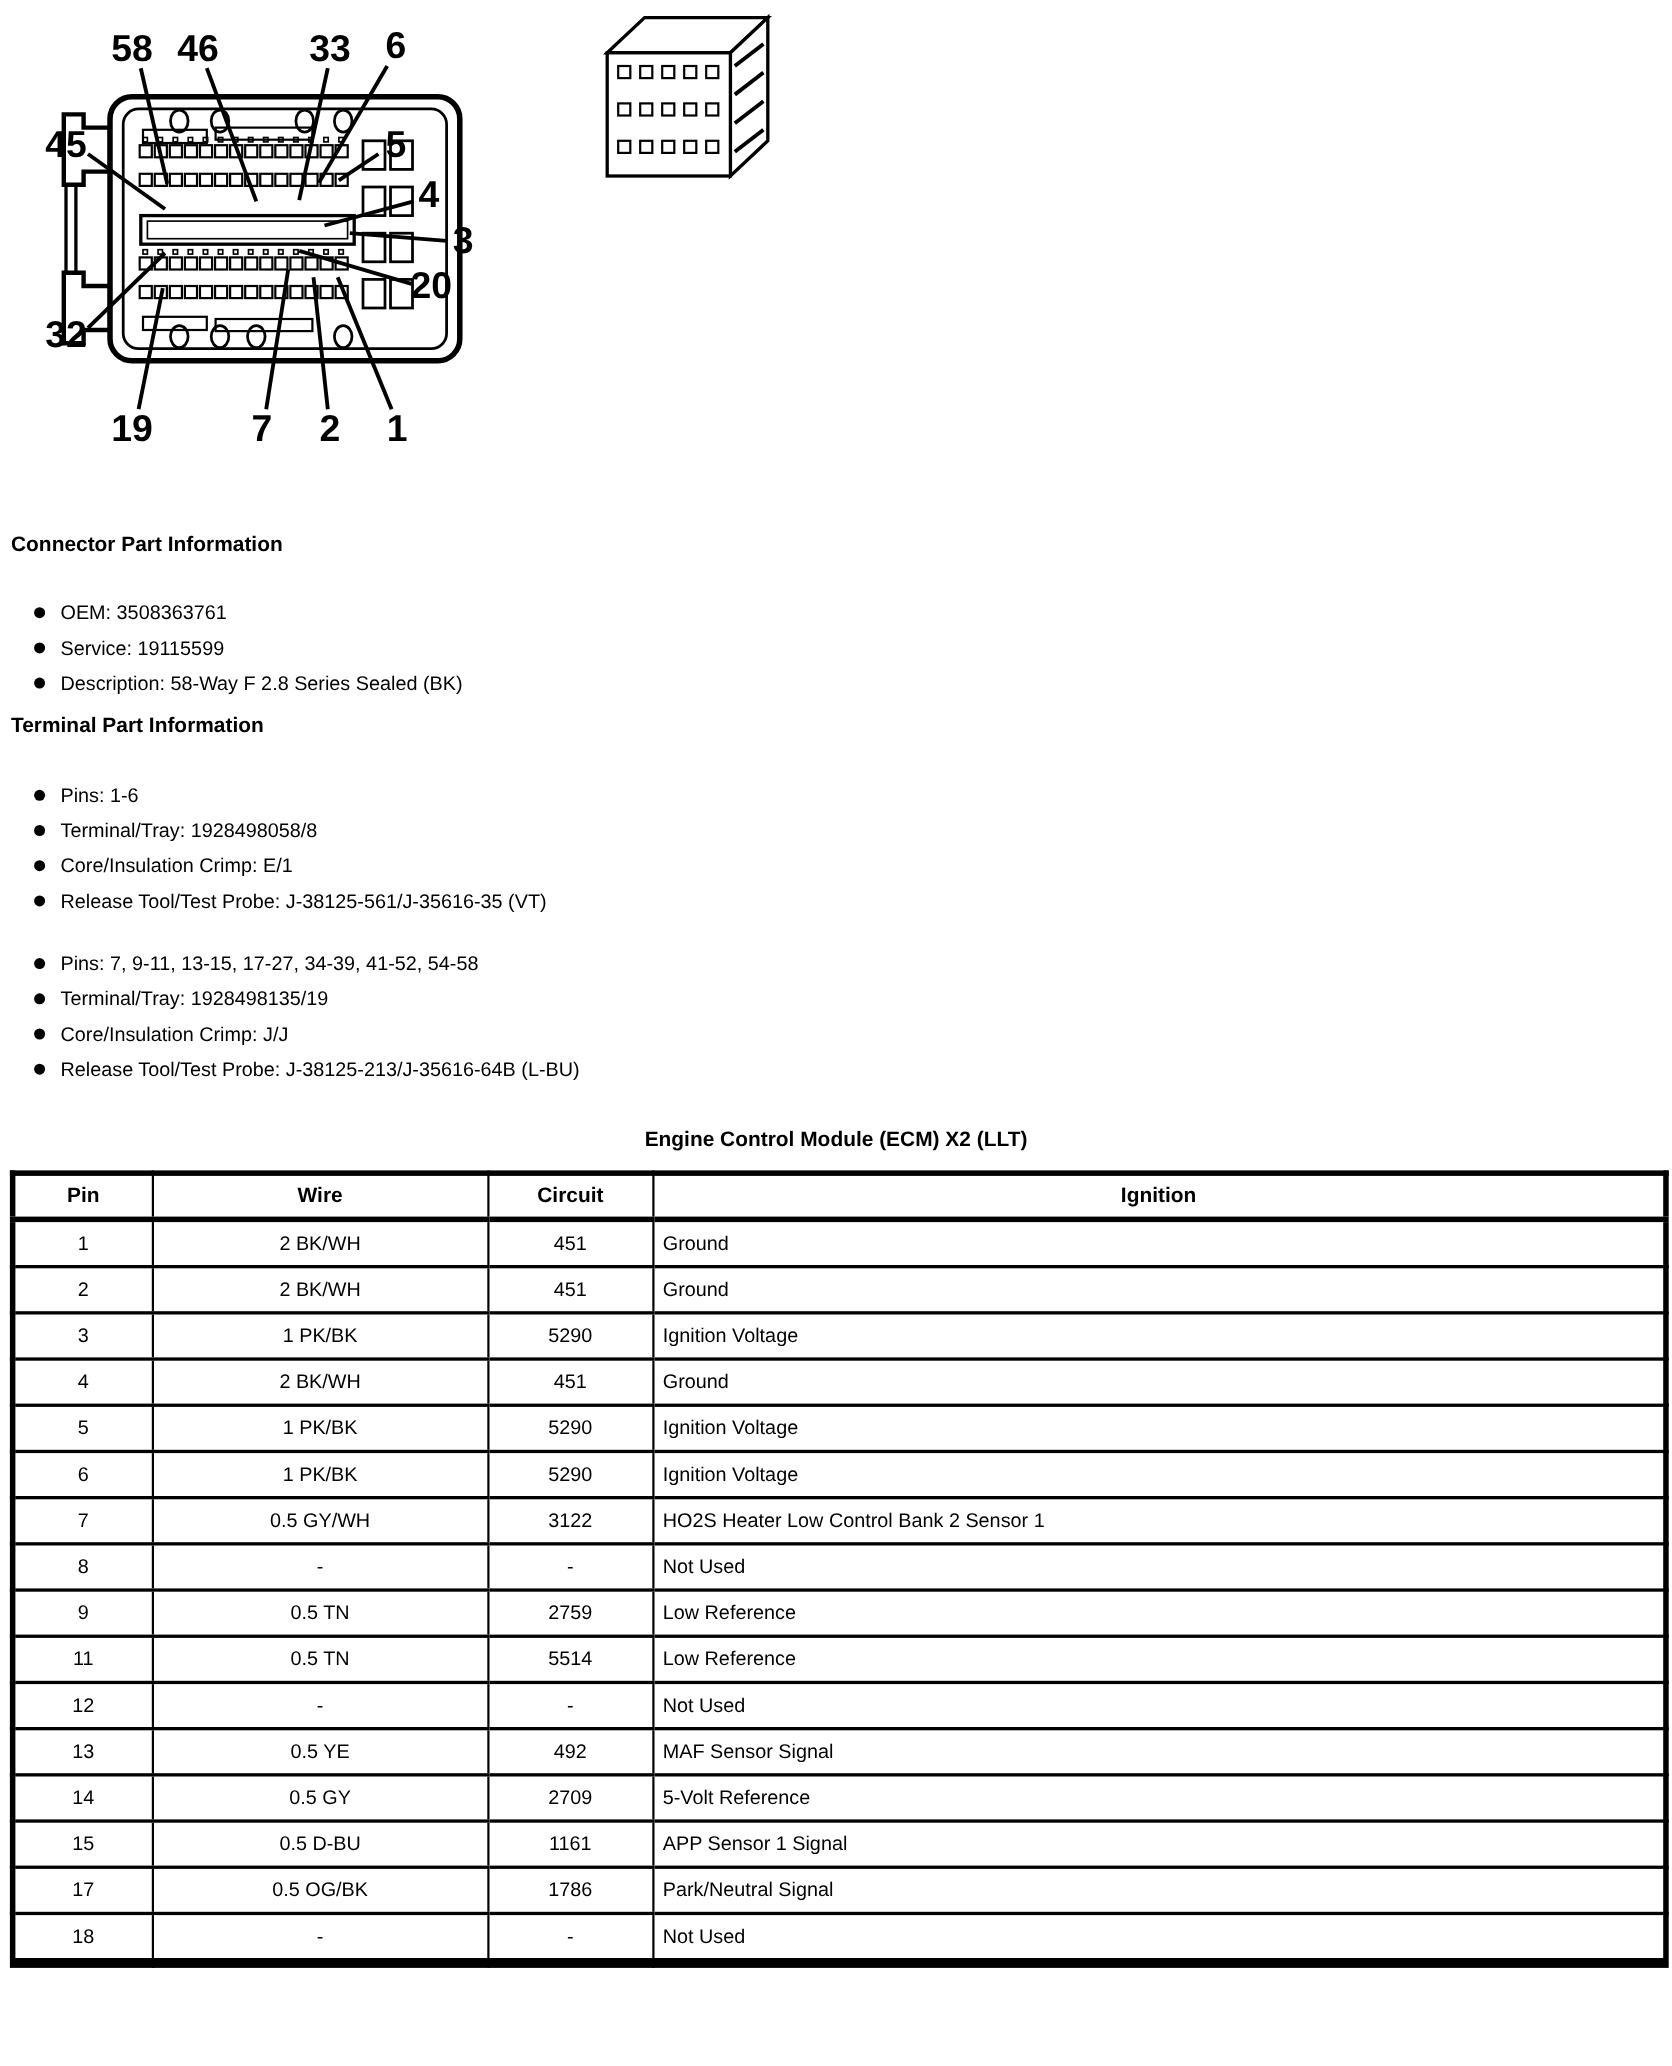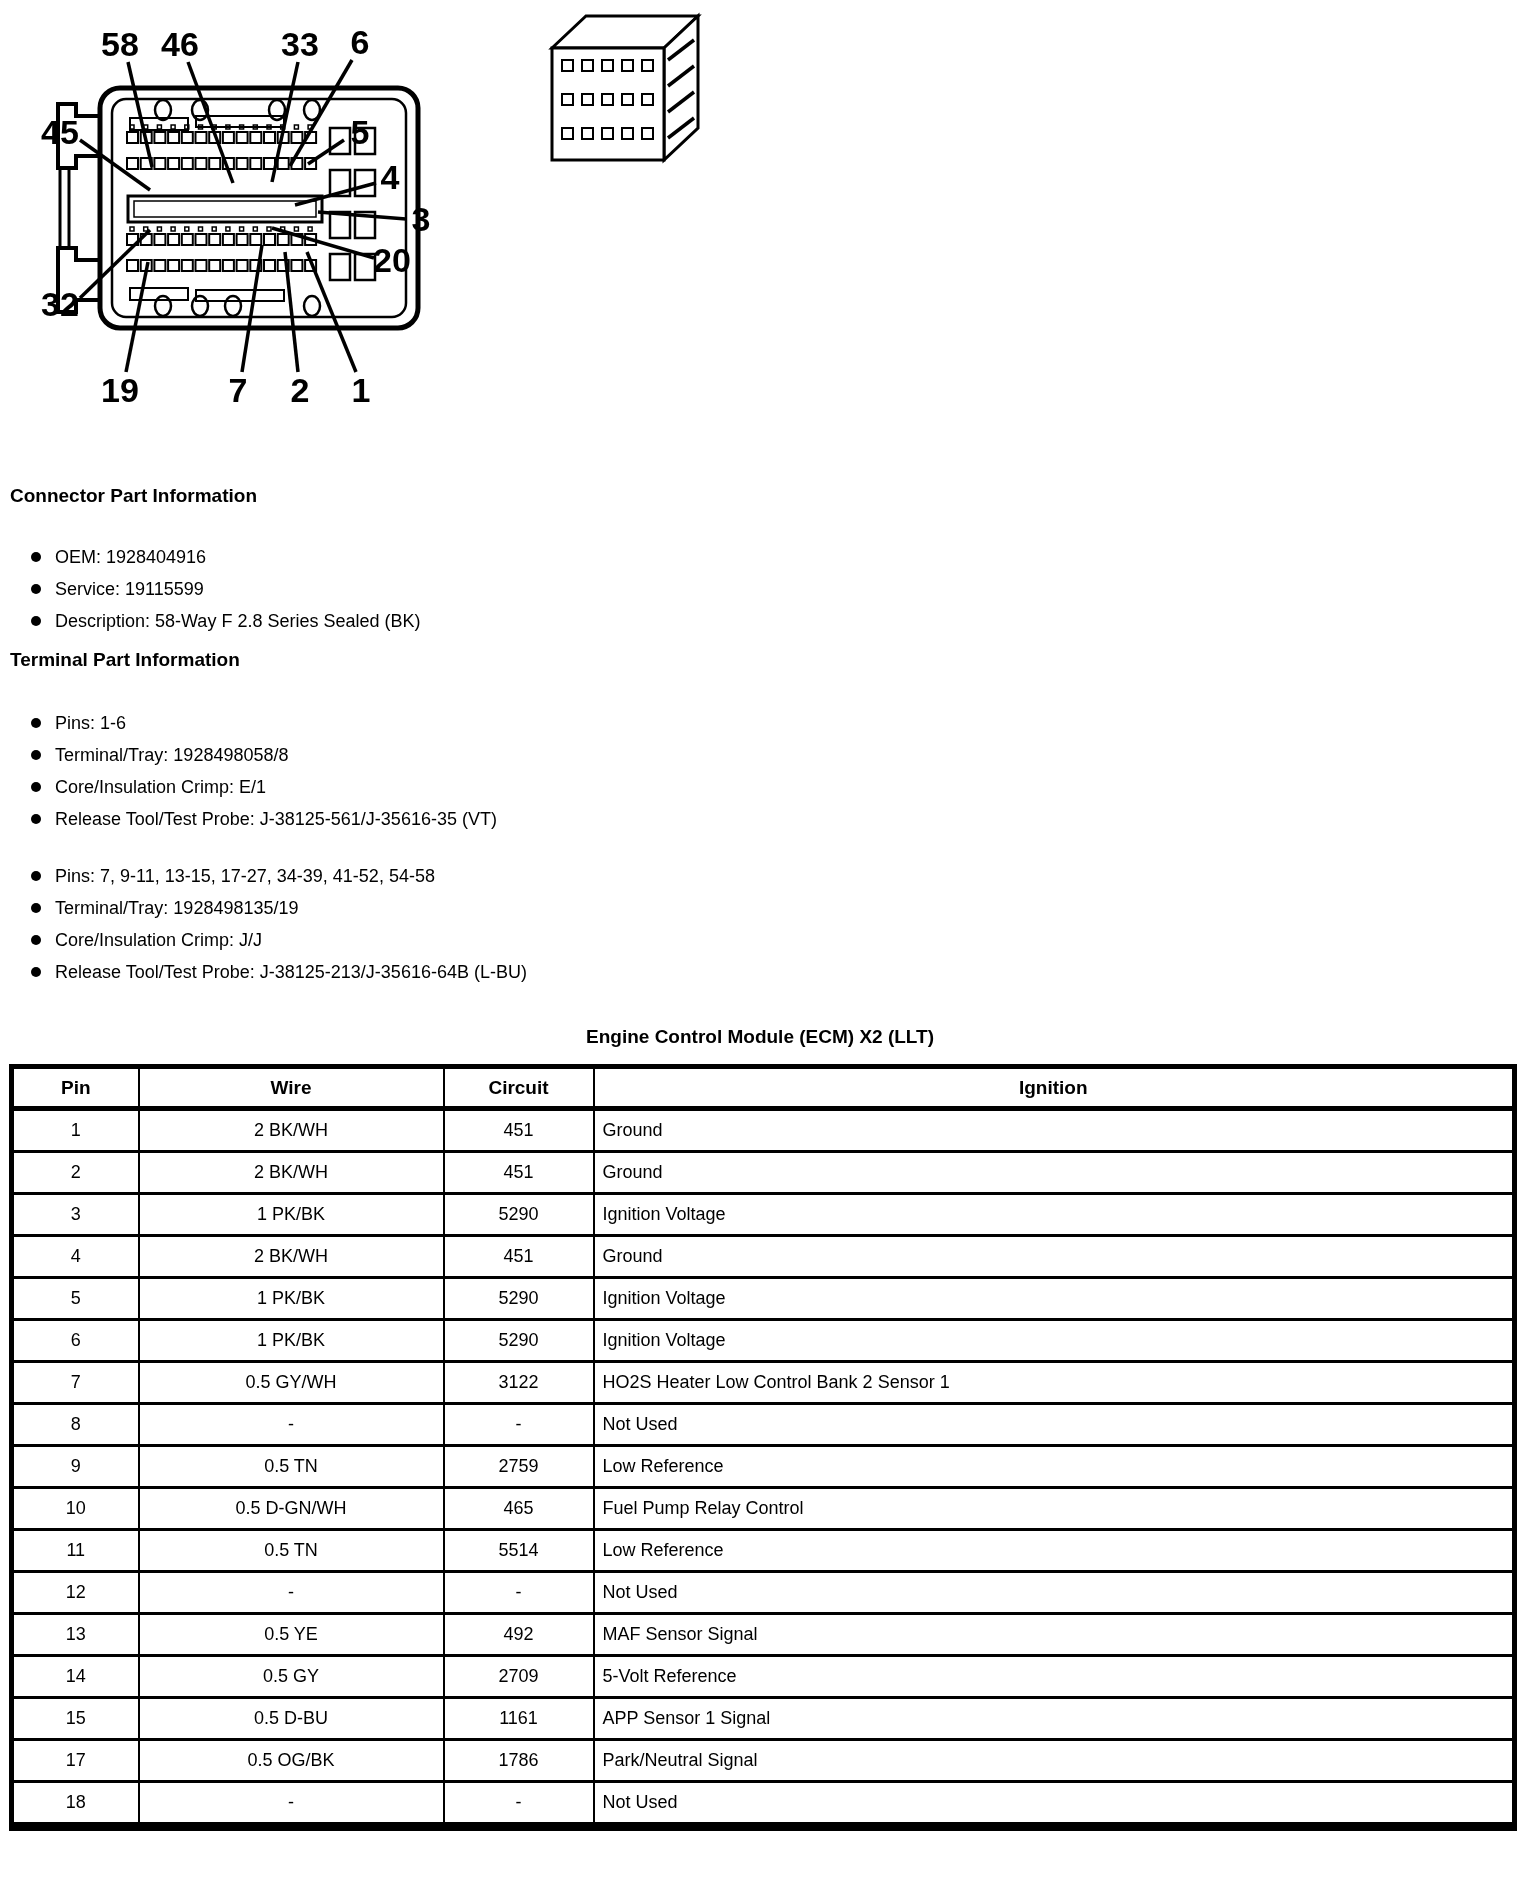--- a/index.html
+++ b/index.html
@@ -222,21 +222,21 @@
         <text x="300" y="390" class="callout" dominant-baseline="central">2</text>
         <line x1="356" y1="372" x2="307" y2="252" class="leader"></line>
         <text x="361" y="390" class="callout" dominant-baseline="central">1</text>
       </g>
   </svg>
 </div>
 
 <h2 id="connector-heading">Connector Part Information</h2>
 <ul id="connector-bullets">
 
-<li><span>OEM: 1928404916</span></li>
+<li><span>OEM: 3508363761</span></li>
     <li><span>Service: 19115599</span></li>
     <li><span>Description: 58-Way F 2.8 Series Sealed (BK)</span></li>
   </ul>
 
 <h2 id="terminal-heading">Terminal Part Information</h2>
 <ul id="terminal-group-1">
 
 <li><span>Pins: 1-6</span></li>
     <li><span>Terminal/Tray: 1928498058/8</span></li>
     <li><span>Core/Insulation Crimp: E/1</span></li>
@@ -317,26 +317,20 @@
         <td>-</td>
         <td class="fn">Not Used</td>
       </tr>
       <tr>
         <td>9</td>
         <td>0.5 TN</td>
         <td>2759</td>
         <td class="fn">Low Reference</td>
       </tr>
       <tr>
-        <td>10</td>
-        <td>0.5 D-GN/WH</td>
-        <td>465</td>
-        <td class="fn">Fuel Pump Relay Control</td>
-      </tr>
-      <tr>
         <td>11</td>
         <td>0.5 TN</td>
         <td>5514</td>
         <td class="fn">Low Reference</td>
       </tr>
       <tr>
         <td>12</td>
         <td>-</td>
         <td>-</td>
         <td class="fn">Not Used</td>

